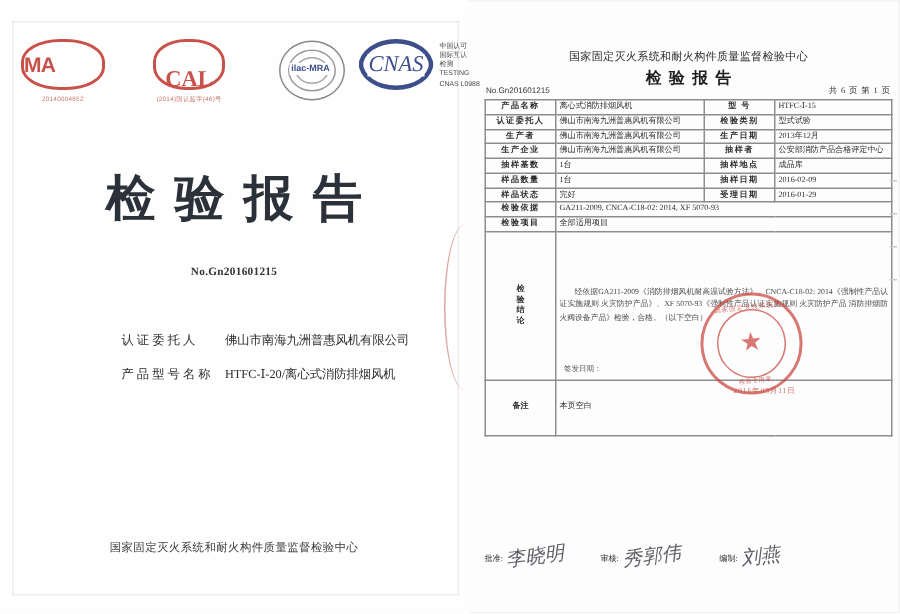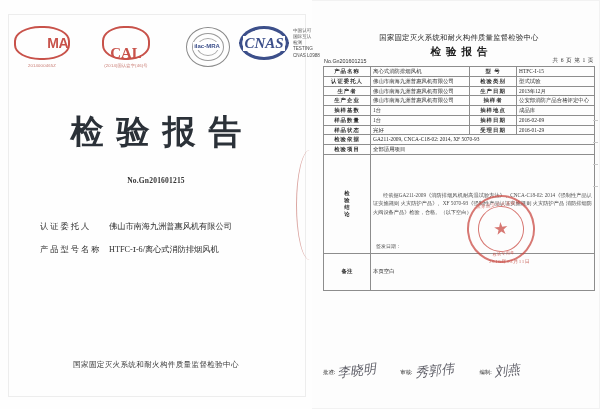--- a/index.html
+++ b/index.html
@@ -21,21 +21,21 @@
   .left-panel{position:absolute;left:0;top:0;width:312px;height:409px;
     background:#fefefe;}
   .left-inner{position:absolute;left:8px;top:14px;width:296px;height:381px;
     border:1px solid #ededed;}
 
   
   .logos{position:absolute;left:14px;top:26px;width:286px;height:62px;
     display:flex;align-items:flex-start;gap:10px;}
   .logo-block{display:flex;flex-direction:column;align-items:center;}
   .logo-ma{width:52px;height:30px;border:2.6px solid #c8524a;border-radius:26px/15px;
-    display:flex;align-items:center;justify-content:flex-end;position:relative;}
+    display:flex;align-items:center;justify-content:flex-start;position:relative;}
   .logo-ma span{font-family:"Liberation Sans",sans-serif;font-weight:bold;
     font-size:14px;color:#c8524a;letter-spacing:-0.5px;line-height:1;}
   .logo-cap{font-family:"Liberation Sans",sans-serif;font-size:4.2px;color:#c8786f;
     margin-top:3px;letter-spacing:.2px;white-space:nowrap;}
   .logo-cal{width:44px;height:30px;border:2.4px solid #c8524a;border-radius:22px/15px;
     display:flex;align-items:center;justify-content:center;}
   .logo-cal span{font-family:"Liberation Serif",serif;font-weight:bold;font-size:15px;
     color:#c8524a;line-height:1;margin-top:21px;}
   .ilac{width:46px;height:40px;position:relative;display:flex;align-items:center;
     justify-content:center;}
@@ -49,40 +49,40 @@
     font-size:6px;color:#3c4f8a;background:#fff;padding:1px 1px;z-index:2;white-space:nowrap;}
   .cnas{display:flex;align-items:center;gap:3px;margin-left:-2px;}
   .cnas-mark{position:relative;width:52px;height:34px;display:flex;align-items:center;
     justify-content:center;}
   .cnas-arcs{position:absolute;inset:0;}
   .cnas-arcs:before,.cnas-arcs:after{content:"";position:absolute;left:1px;right:1px;
     height:15px;border:3px solid #3c4f8a;}
   .cnas-arcs:before{top:0;border-radius:50% 50% 0 0/100% 100% 0 0;border-bottom:none;}
   .cnas-arcs:after{bottom:0;border-radius:0 0 50% 50%/0 0 100% 100%;border-top:none;}
   .cnas-word{position:relative;z-index:2;font-family:"Liberation Serif",serif;
-    font-style:italic;font-weight:bold;font-size:15px;color:#3c4f8a;background:#fff;
+    font-style:italic;font-weight:normal;font-size:15px;color:#3c4f8a;background:#fff;
     padding:0 1px;line-height:1;}
   .cnas-lines{display:flex;flex-direction:column;gap:0.5px;}
   .cnas-lines div{font-family:"Liberation Sans",sans-serif;font-size:4.6px;
     color:#4a4a4a;line-height:1.25;white-space:nowrap;}
 
   
   .big-title{position:absolute;left:0;top:110px;width:312px;text-align:center;
     font-family:"Liberation Serif","DejaVu Serif",serif;font-weight:bold;
     font-size:33px;letter-spacing:13px;color:#2b3138;text-indent:13px;}
   .report-no{position:absolute;left:0;top:176px;width:312px;text-align:center;
     font-family:"Liberation Serif",serif;font-weight:bold;font-size:7.5px;
     color:#333;letter-spacing:.2px;}
 
   
   .cover-fields{position:absolute;left:40px;top:221px;width:240px;}
   .cf-row{display:flex;align-items:baseline;margin-bottom:12px;font-size:8.2px;
     color:#2d2d2d;}
   .cf-label{width:62px;display:flex;justify-content:space-between;flex:none;
-    letter-spacing:0;}
+    letter-spacing:0;margin-left:41px;}
   .cf-value{margin-left:7px;white-space:nowrap;}
 
   
   .left-footer{position:absolute;left:0;top:360px;width:312px;text-align:center;
     font-size:7.6px;color:#3a3a3a;letter-spacing:.3px;}
 
   
   .red-arc{position:absolute;left:296px;top:150px;width:22px;height:110px;
     border-left:1.2px solid #d08a84;border-radius:60% 0 0 60%/50% 0 0 50%;
     opacity:.75;}
@@ -200,21 +200,21 @@
     <div class="big-title">检验报告</div>
     <div class="report-no">No.Gn201601215</div>
 
     <div class="cover-fields">
       <div class="cf-row">
         <div class="cf-label">认 证 委 托 人</div>
         <div class="cf-value">佛山市南海九洲普惠风机有限公司</div>
       </div>
       <div class="cf-row">
         <div class="cf-label">产 品 型 号 名 称</div>
-        <div class="cf-value">HTFC-Ⅰ-6/离心式消防排烟风机</div>
+        <div class="cf-value">HTFC-Ⅰ-20/离心式消防排烟风机</div>
       </div>
     </div>
 
     <div class="left-footer">国家固定灭火系统和耐火构件质量监督检验中心</div>
     <div class="red-arc"></div>
   </div>
 
   <div class="right-panel">
     <div class="rp-head">国家固定灭火系统和耐火构件质量监督检验中心</div>
     <div class="rp-title">检验报告</div>

